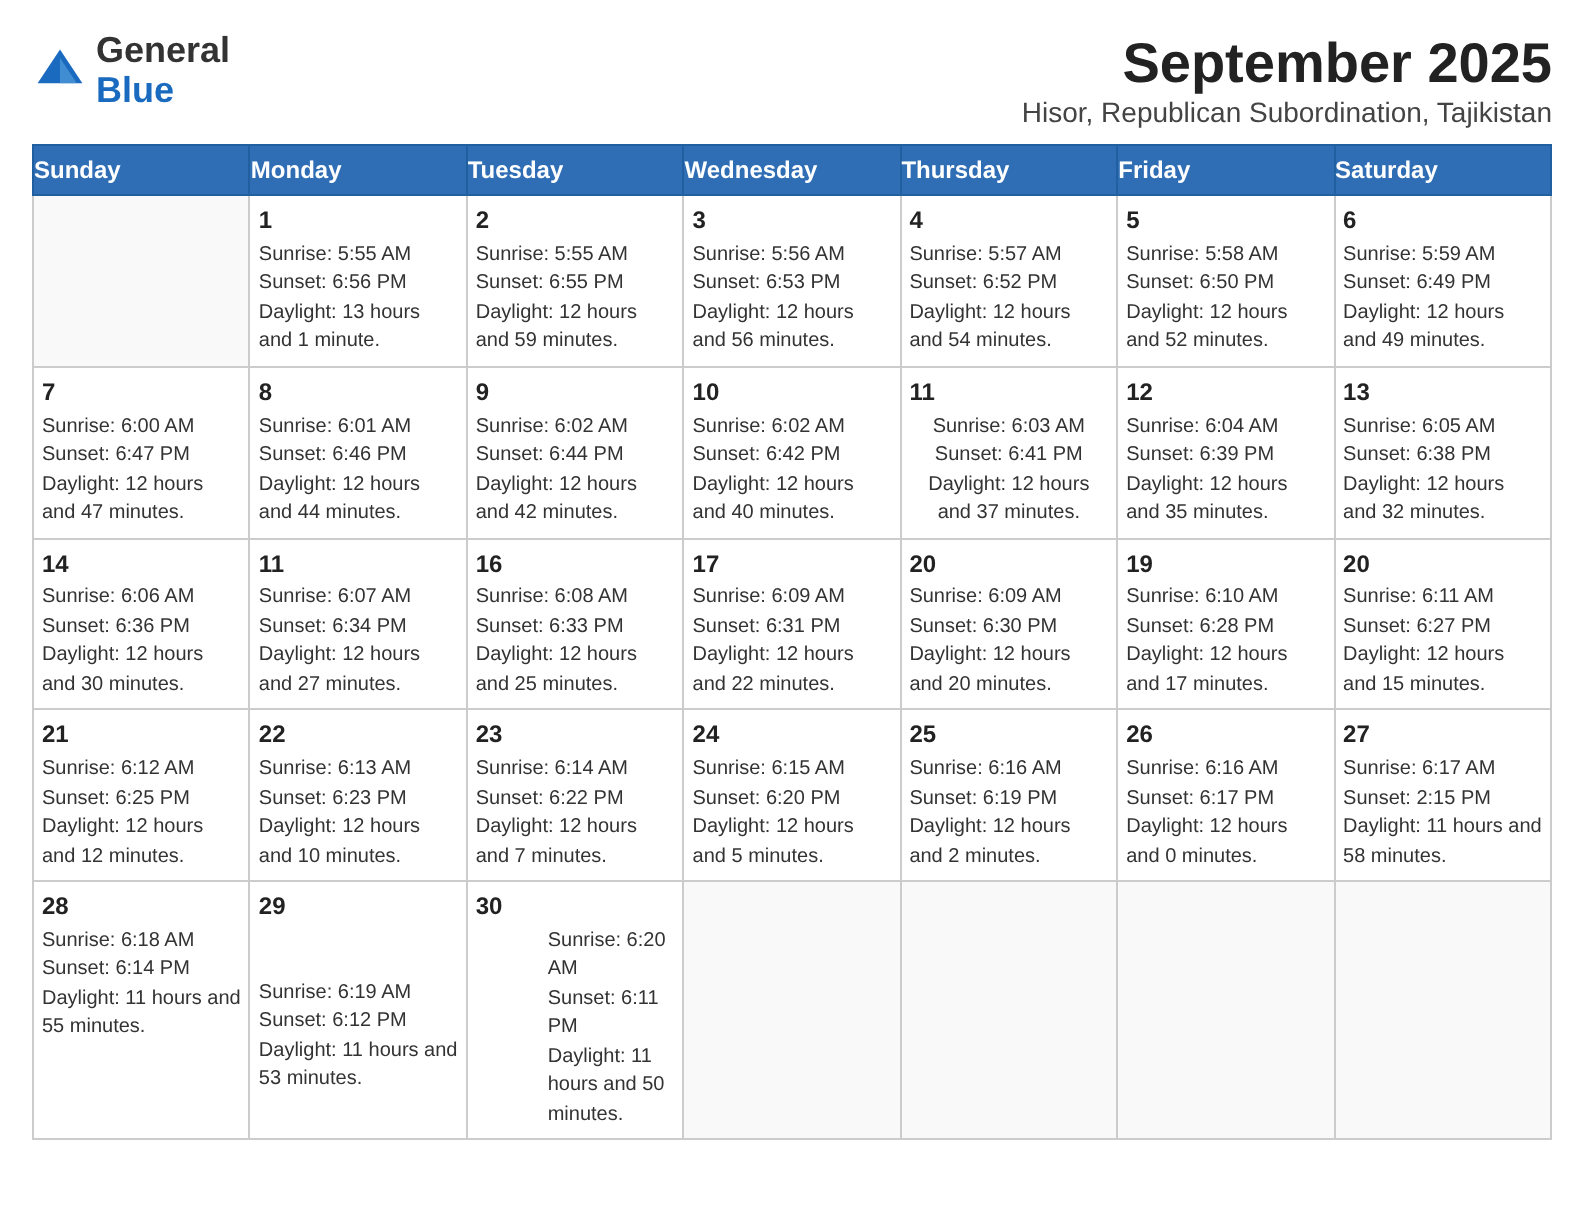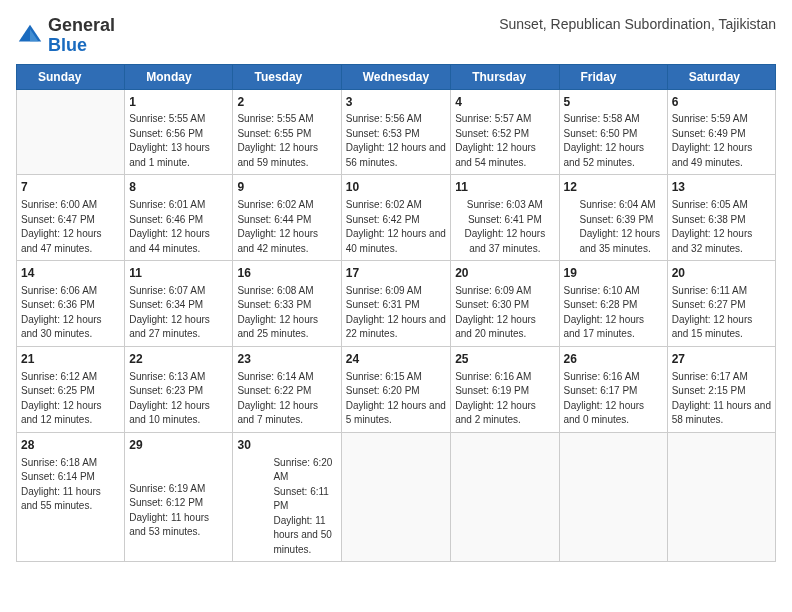--- a/index.html
+++ b/index.html
@@ -46,21 +46,21 @@
       color: #444;
     }
     .calendar {
       width: 100%;
       border-collapse: collapse;
       font-size: 11px;
     }
     .calendar thead tr th {
       background-color: #2f6db5;
       color: #fff;
-      padding: 5px 21px;
+      padding: 5px 0;
       text-align: left;
       font-size: 12px;
       border: 1px solid #2060a0;
     }
     .calendar tbody tr td {
       border: 1px solid #ccc;
       vertical-align: top;
       padding: 4px 4px;
       width: calc(100% / 7);
       min-height: 80px;
@@ -90,21 +90,22 @@
     <svg class="logo-icon" viewBox="0 0 40 40" xmlns="http://www.w3.org/2000/svg">
       <polygon points="20,4 36,28 4,28" fill="#1a6bbf"></polygon>
       <polygon points="20,10 32,28 20,28" fill="#5ba3e0" opacity="0.6"></polygon>
     </svg>
     <div class="logo-text">
       <span class="general">General</span><br>
       <span class="blue">Blue</span>
     </div>
   </div>
   <div class="title-area">
-    <h2>Sunset, Republican Subordination, Tajikistan</h2>
+    <h1>September 2025</h1>
+    <h2>Hisor, Republican Subordination, Tajikistan</h2>
   </div>
 </div>
 
 <table class="calendar">
   <thead>
     <tr>
     <th>Sunday</th>
         <th>Monday</th>
         <th>Tuesday</th>
         <th>Wednesday</th>
@@ -179,21 +180,21 @@
 Daylight: 12 hours and 40 minutes.</div>
         </td>
         <td>
           <span class="day-number">11</span>
           <div class="day-info" style="white-space: pre-line; text-align: center;">Sunrise: 6:03 AM
 Sunset: 6:41 PM
 Daylight: 12 hours and 37 minutes.</div>
         </td>
         <td>
           <span class="day-number">12</span>
-          <div class="day-info" style="white-space: pre-line; margin-left: 16px;">Sunrise: 6:04 AM
+          <div class="day-info" style="white-space: pre-line;">Sunrise: 6:04 AM
 Sunset: 6:39 PM
 Daylight: 12 hours and 35 minutes.</div>
         </td>
         <td>
           <span class="day-number">13</span>
           <div class="day-info" style="white-space: pre-line;">Sunrise: 6:05 AM
 Sunset: 6:38 PM
 Daylight: 12 hours and 32 minutes.</div>
         </td>
       </tr>

